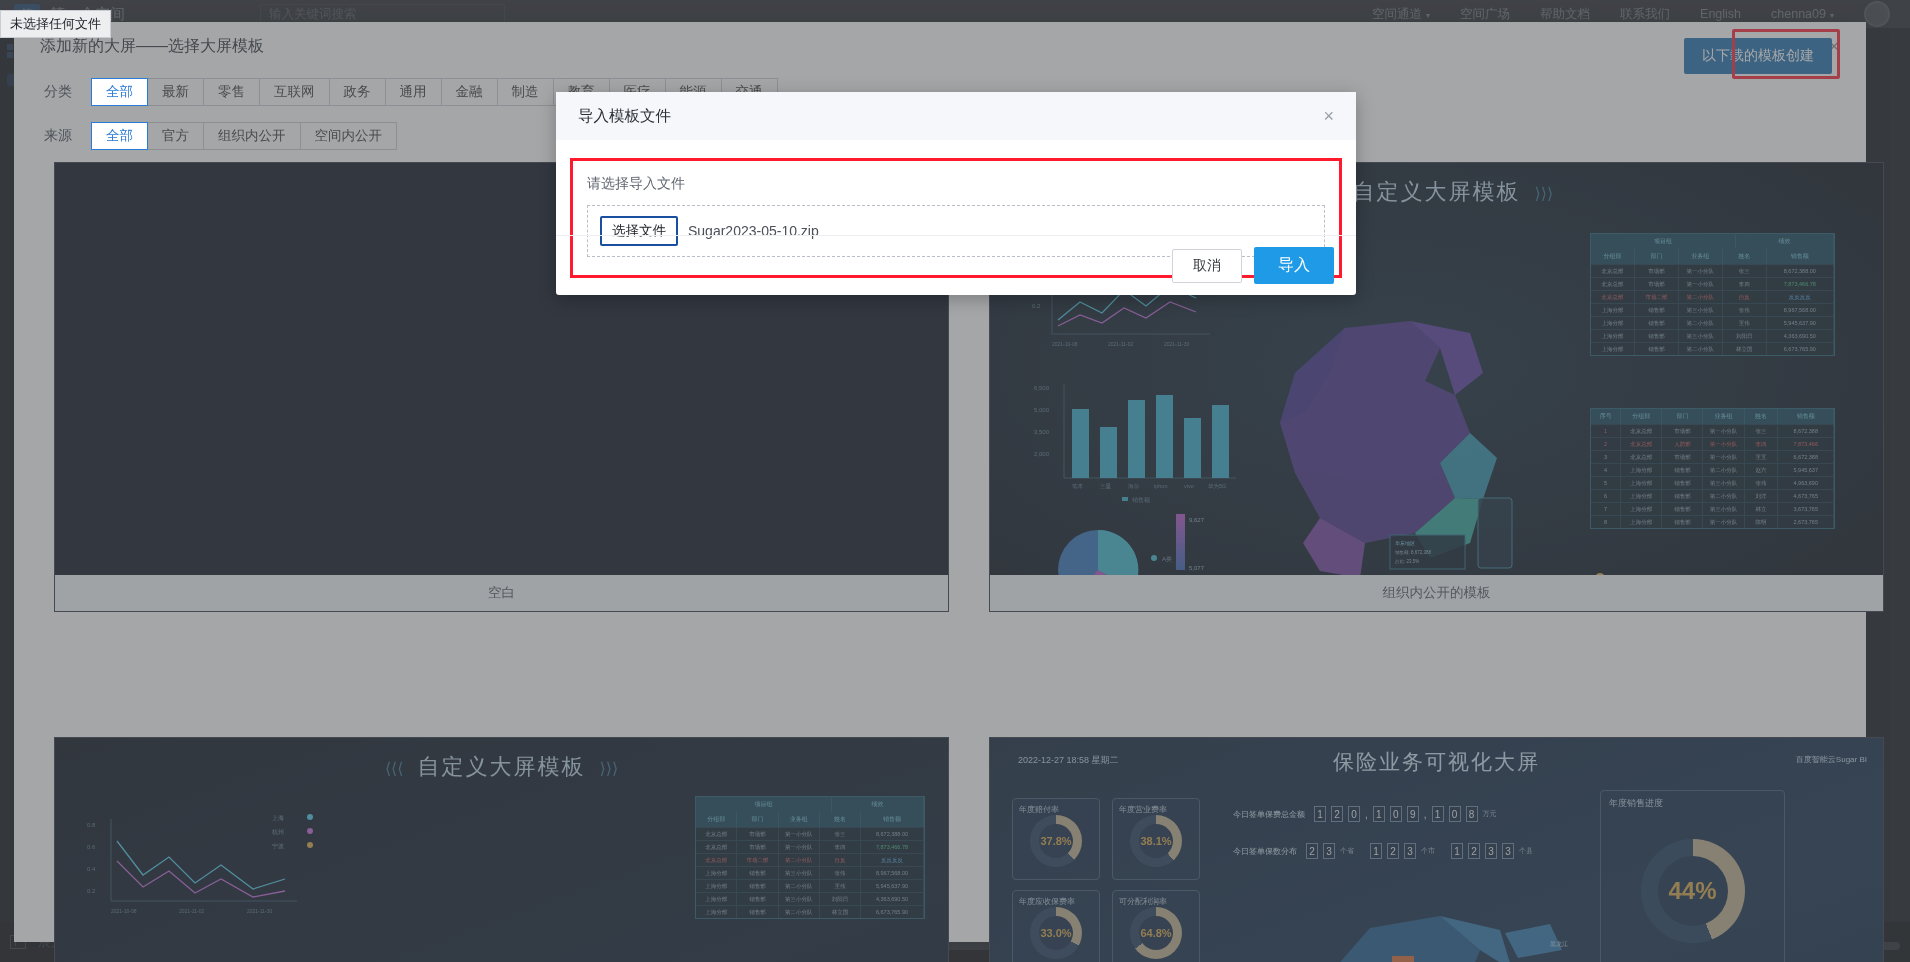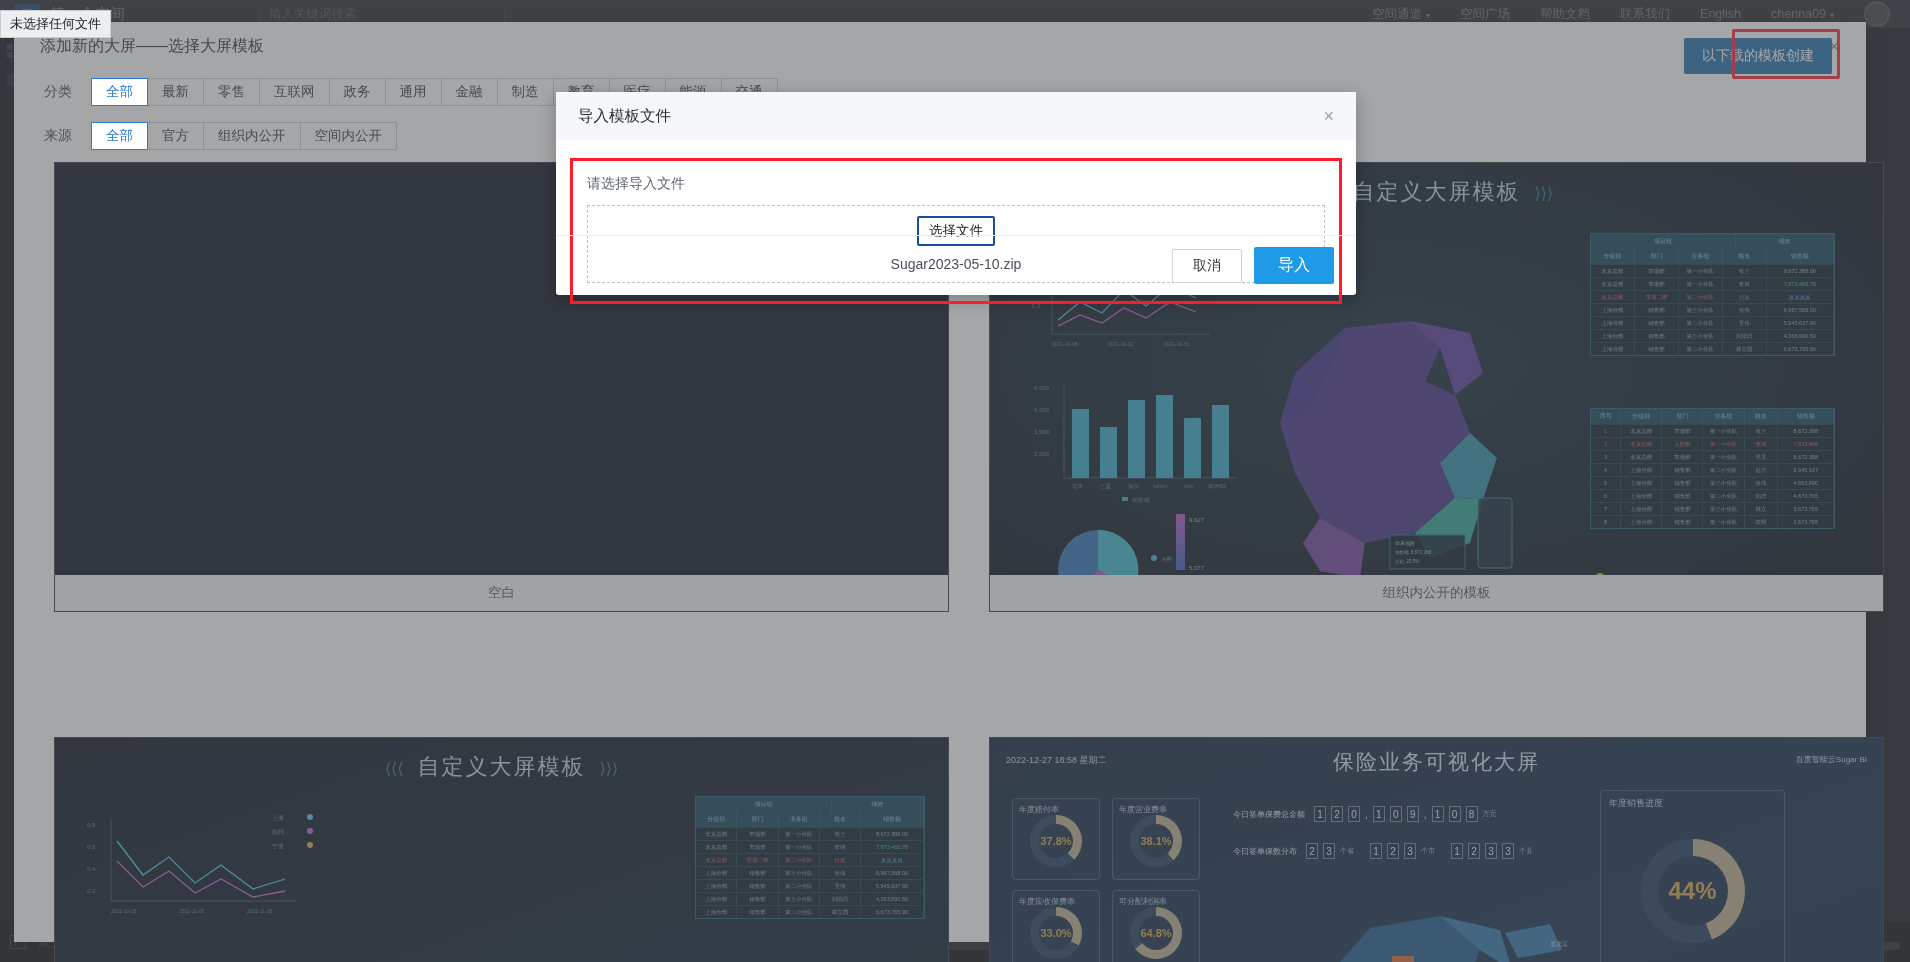--- a/index.html
+++ b/index.html
@@ -126,21 +126,21 @@
   .imp-modal {
     position:absolute; left:556px; top:92px; width:800px; height:203px;
     background:#fff; box-shadow:0 4px 18px rgba(0,0,0,.25); border-radius:3px;
   }
   .imp-head { height:48px; display:flex; align-items:center; padding:0 22px;
               background:#f5f7fa; color:#2b2f36; font-size:15.5px;text-align:right; }
   .imp-x { margin-left:auto; color:#999ea6; font-size:18px; line-height:1; }
   .imp-body { padding:18px 14px 0 14px; }
   .imp-group { border:3px solid #ff1a2e; padding:14px 14px 18px; }
   .imp-label { color:#606670; font-size:14px; margin-bottom:12px; }
-  .file-drop { border:1px dashed #b9bec7; padding:10px 12px; display:flex; align-items:center; gap:10px;flex-direction:column; }
+  .file-drop { border:1px dashed #b9bec7; padding:10px 12px; display:flex; align-items:center; gap:10px; }
   .file-btn { border:2px solid #1a4fa0; background:#fff; color:#1c1f24; font-size:13.5px;
               padding:4px 10px; border-radius:2px; }
   .file-name { color:#4a4f58; font-size:14px; font-family:"Liberation Sans", sans-serif; }
   .imp-foot { position:absolute; left:0; right:0; bottom:0; height:60px; border-top:1px solid #eceef2;
               display:flex; align-items:center; justify-content:flex-end; gap:12px; padding-right:22px; }
   .btn-ghost { border:1px solid #d0d4da; background:#fff; color:#343841; padding:7px 20px; font-size:14px; border-radius:2px; }
   .btn-pri { background:#1f9ae6; color:#fff; padding:8px 24px; font-size:16px; border-radius:2px; }
 
   .tooltip {
     position:absolute; left:0; top:10px; background:#eceef0; color:#1d2026;
@@ -571,21 +571,21 @@
           </div>
         </div>
       </div>
 
     </div>
 
     <div class="card c4">
       <div class="prev">
         <div class="dash blue">
 
-          <div style="position:absolute;left:16px;top:16px;color:#bcd2e4;font-size:9px;">2022-12-27 18:58 星期二</div>
+          <div style="position:absolute;left:28px;top:16px;color:#bcd2e4;font-size:9px;">2022-12-27 18:58 星期二</div>
           <div style="position:absolute;left:0;right:0;top:10px;text-align:center;color:#cfe3f5;font-size:21px;letter-spacing:2px;">保险业务可视化大屏</div>
           <div style="position:absolute;right:16px;top:16px;color:#c2d6e8;font-size:8px;">百度智能云Sugar BI</div>
 
           <div class="kpi-card" style="left:22px;top:60px;width:88px;height:82px;">
             <div class="lb">年度赔付率</div>
             <div class="kpi-ring" style="background:conic-gradient(#bfae8a 0% 37.8%, rgba(40,70,105,.6) 37.8% 100%);">
               <div style="position:absolute;inset:9px;border-radius:50%;background:#0d2policy;"></div>
             </div>
             <div style="position:absolute;left:50%;top:52%;transform:translate(-50%,-50%);width:34px;height:34px;border-radius:50%;background:#0e2340;"></div>
             <div class="kpi-val" style="top:52%">37.8%</div>

